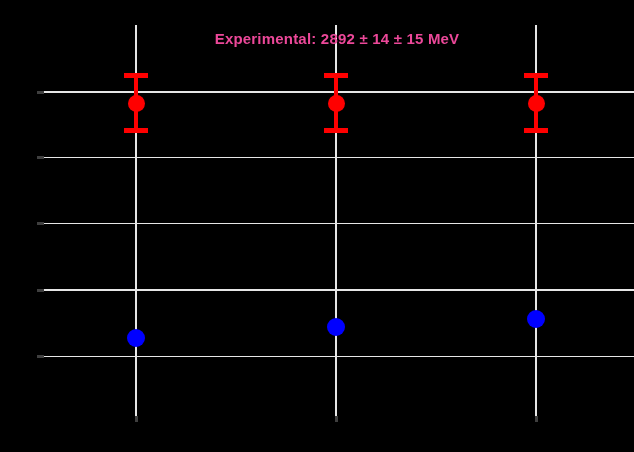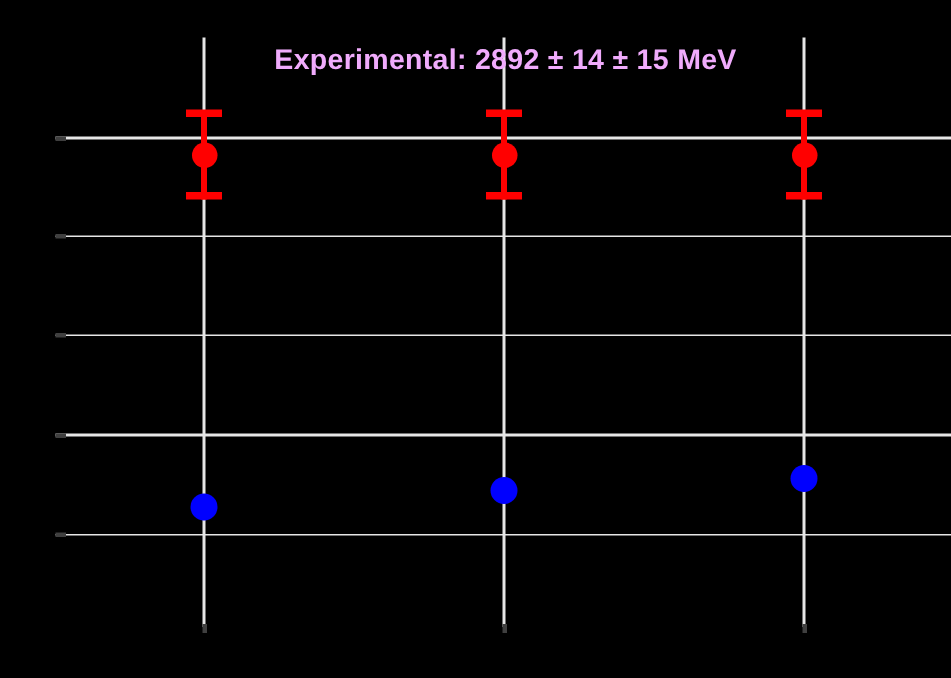--- a/index.html
+++ b/index.html
@@ -45,23 +45,23 @@
     background: #ff0000;
   }
   .marker {
     position: absolute;
     border-radius: 50%;
   }
   #experimental-label {
     position: absolute;
     top: 30px; left: 337px;
     transform: translateX(-50%);
-    color: #f0abfc;
+    color: #ec4899;
     font-weight: bold;
-    font-size: 19px;
+    font-size: 15px;
     white-space: nowrap;
     letter-spacing: 0.2px;
     z-index: 30;
   }
 </style>
 </head>
 <body>
 
 <div id="chart-canvas">
   <div id="experimental-label">Experimental: 2892 ± 14 ± 15 MeV</div>

